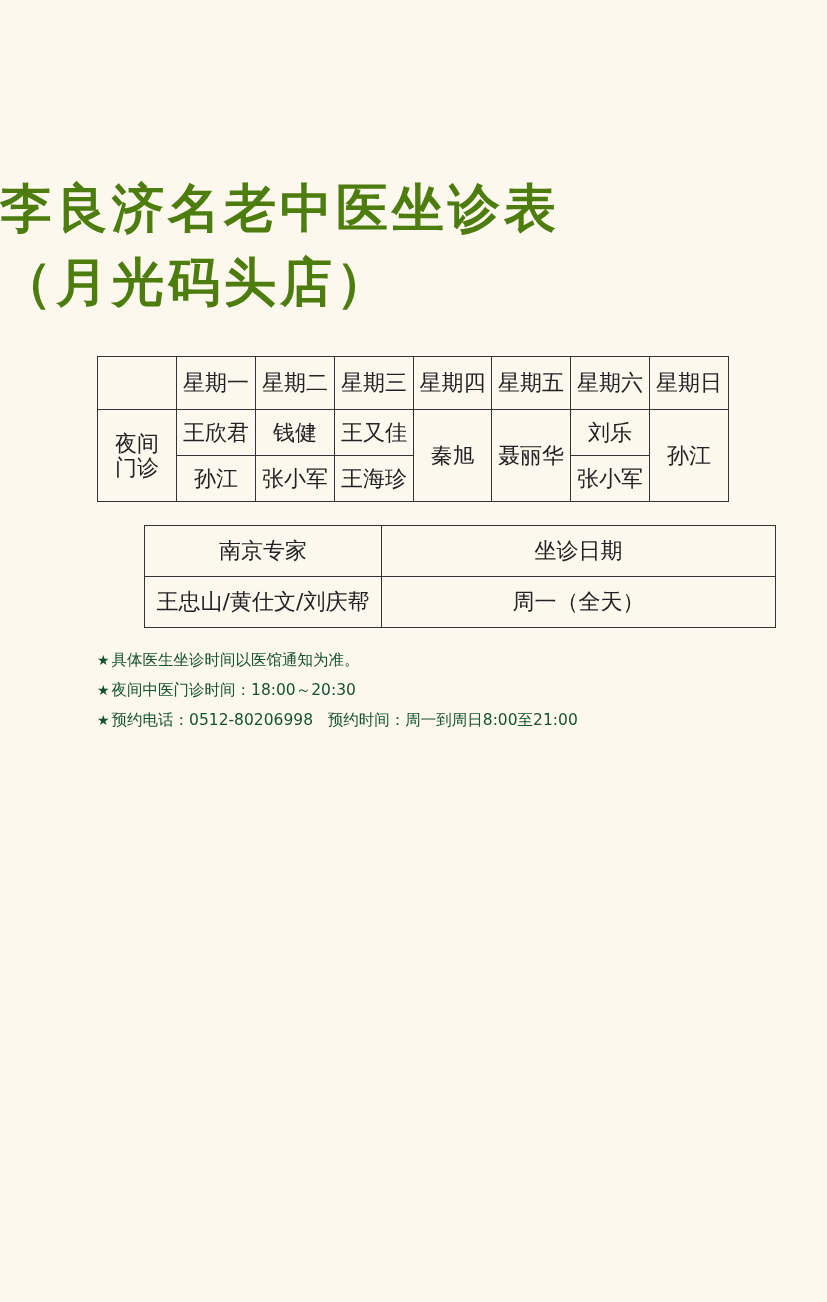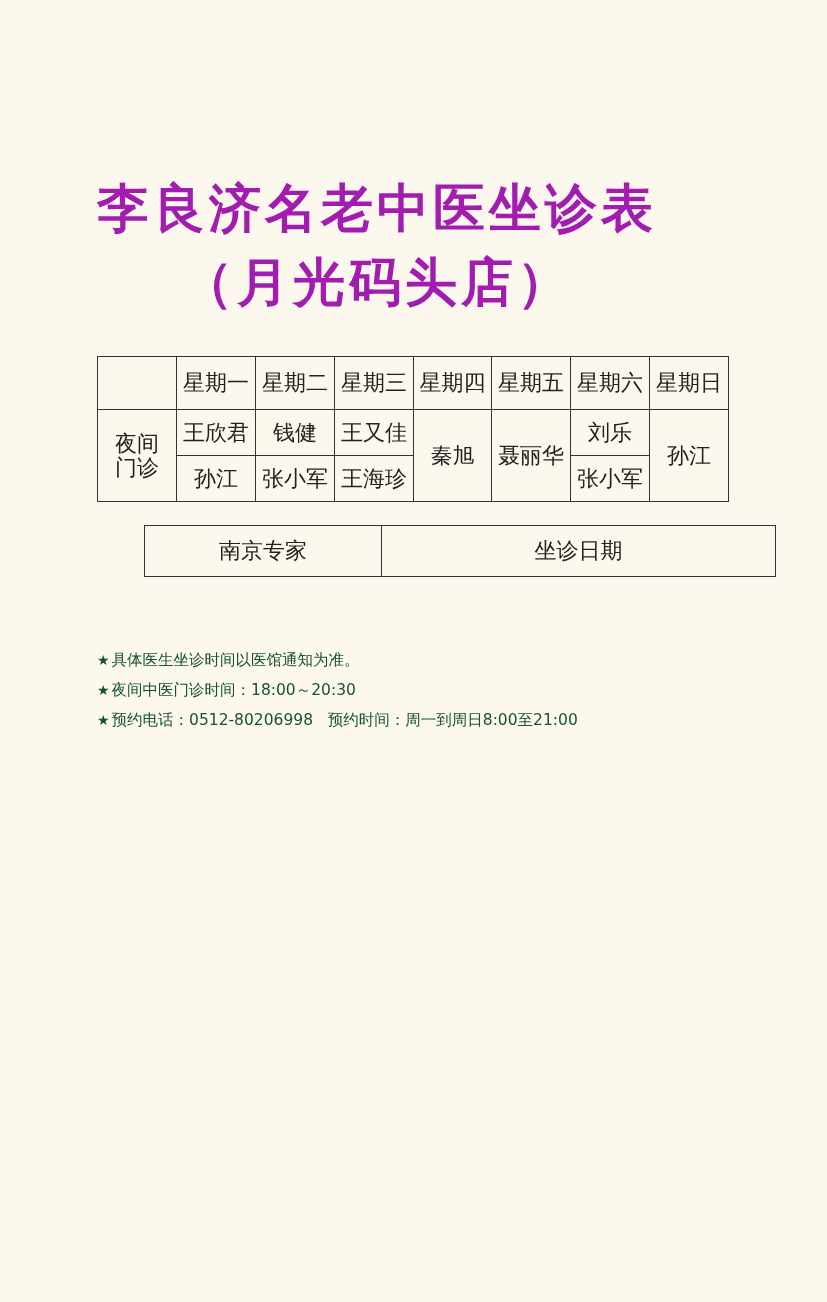--- a/index.html
+++ b/index.html
@@ -5,23 +5,23 @@
   html, body { margin: 0; padding: 0; }
   body {
     width: 827px; height: 1302px;
     background: #fdf8ee;
     font-family: "DejaVu Sans", "Liberation Sans", sans-serif;
     color: #1a1a1a;
     position: relative;
     overflow: hidden;
   }
   .title {
-    position: absolute; left: 0; width: 754px; text-align: center;
+    position: absolute; left: 0; width: 754px; text-align: left;
     font-family: "DejaVu Serif", "Liberation Serif", serif;
-    font-size: 52px; font-weight: bold; color: #a21caf;
+    font-size: 52px; font-weight: bold; color: #4d7c0f;
     letter-spacing: 4px; line-height: 1;
   }
   .title.l1 { top: 182px; }
   .title.l2 { top: 256px; }
 
   table { border-collapse: collapse; position: absolute; table-layout: fixed; }
   td { border: 1.5px solid #333; text-align: center; vertical-align: middle;
        font-size: 22px; padding: 0; color: #222; }
   #sched { left: 97px; top: 356px; width: 631px; }
   #sched tr.hdr td { height: 52px; }
@@ -88,20 +88,24 @@
 <table id="experts">
   <colgroup>
       <col style="width:237px">
       <col style="width:394px">
     </colgroup>
   <tbody>
       <tr>
     <td>南京专家</td>
     <td>坐诊日期</td>
   </tr>
+  <tr>
+    <td>王忠山/黄仕文/刘庆帮</td>
+    <td>周一（全天）</td>
+  </tr>
 </tbody>
   </table>
 
 <div class="notes">
   <div class="note"><span class="star">★</span><span>具体医生坐诊时间以医馆通知为准。</span></div>
   <div class="note"><span class="star">★</span><span>夜间中医门诊时间：18:00～20:30</span></div>
   <div class="note"><span class="star">★</span><span>预约电话：0512-80206998   预约时间：周一到周日8:00至21:00</span></div>
 </div>
 
 </body></html>

